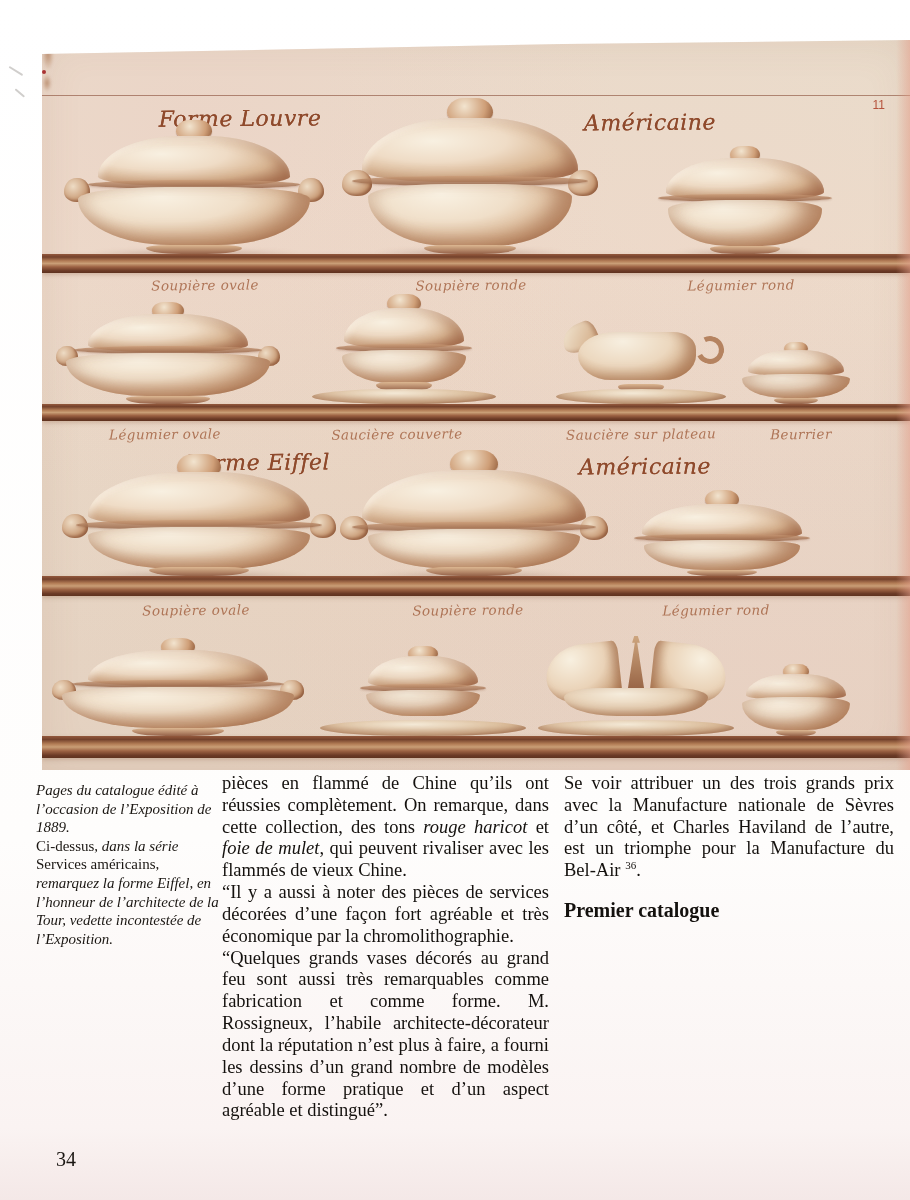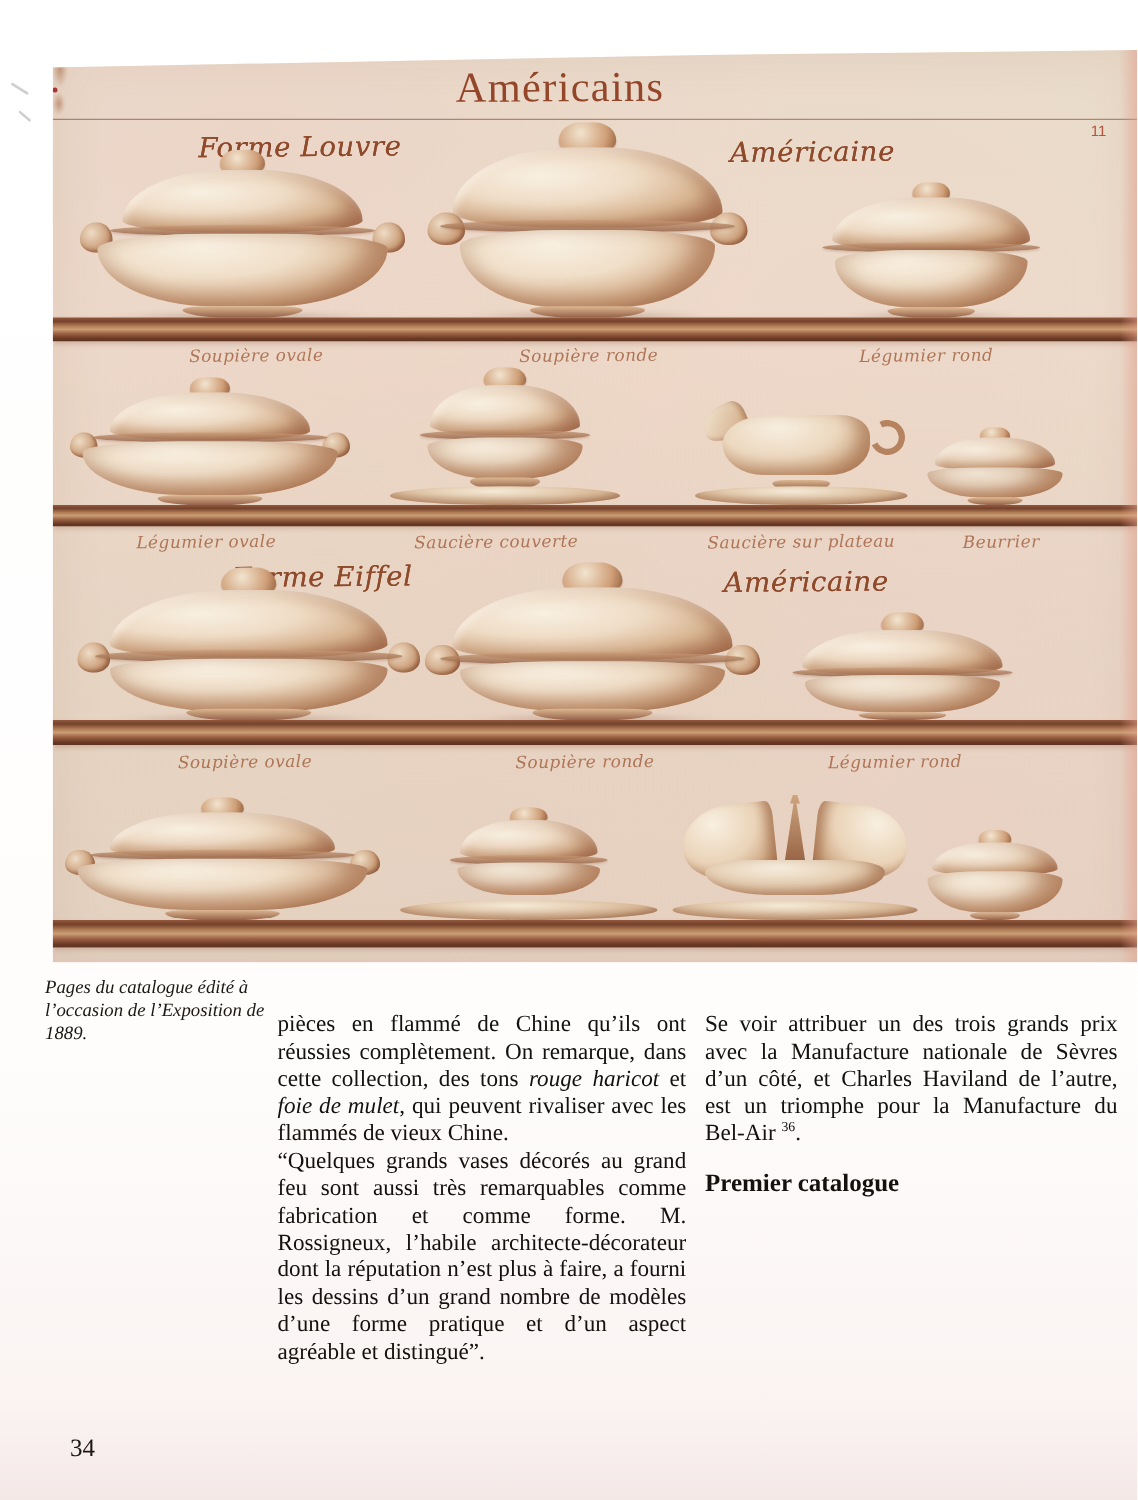--- a/index.html
+++ b/index.html
@@ -71,40 +71,39 @@
   .stain{background:radial-gradient(ellipse,rgba(150,85,40,.5),rgba(150,85,40,0) 70%);filter:blur(1px);border-radius:50%;}
   .reddot{background:#a33; border-radius:50%;}
   .pencil{position:absolute;background:rgba(120,115,110,.35);height:1.5px;border-radius:2px;}
 
   
   .cap{position:absolute;left:36px;top:781px;width:184px;font-size:15px;line-height:1.24;
     font-style:italic;color:#1b1713;}
   .cap p{margin:0;}
   .rm{font-style:normal;}
   .it{font-style:italic;}
-  .col{position:absolute;top:810px;font-size:18.5px;line-height:1.18;text-align:justify;color:#14110e;}
+  .col{position:absolute;top:773px;font-size:18.5px;line-height:1.18;text-align:justify;color:#14110e;}
   #colMid{left:222px;width:327px;}
   #colRight{left:564px;width:330px;}
   .col p{margin:0;}
   .head{font-weight:bold;font-size:20px;margin:17px 0 15px !important;text-align:left;}
   sup{font-size:11px;line-height:0;vertical-align:super;}
   #folio{position:absolute;left:56px;top:1148px;font-size:20px;color:#1b1713;}
 </style>
 </head>
 <body>
 
 <div id="page">
 
   <div class="pencil" style="left:8px;top:70px;width:16px;transform:rotate(32deg);"></div>
   <div class="pencil" style="left:14px;top:92px;width:12px;transform:rotate(40deg);"></div>
 
   <div id="scan">
 
     <div class="script-lg" style="top:12px;">
-      <span>Américains</span>
     </div>
     <div class="rule" style="top:55px;"></div>
     <div class="platenum" style="top:58px;right:25px;">11</div>
 
     <div class="script script-md" style="left:108px;top:66px;width:180px;">Forme Louvre</div>
     <div class="script script-md" style="left:518px;top:70px;width:180px;">Américaine</div>
 
     <div class="item" style="left:24px;top:80px;width:256px;height:134px;">
       <div class="shadowE" style="left:20px;bottom:-4px;right:20px;height:9px;"></div>
       <div class="fin" style="top:0;width:36px;height:20px;"></div>
@@ -242,24 +241,26 @@
 
     <div class="stain" style="left:28px;top:58px;width:12px;height:30px;"></div>
     <div class="reddot" style="left:56px;top:48px;width:4px;height:4px;"></div>
     <div class="stain" style="left:118px;top:600px;width:10px;height:18px;"></div>
 
     <div class="edge-pink"></div>
   </div>
 
   <div class="cap">
     <p><span>Pages du catalogue édité à l’occasion de l’Exposition de 1889.</span></p>
+    <p><span class="rm">Ci-dessus,</span><span> dans la série </span><span class="rm">Services américains,</span><span> remarquez la forme Eiffel, en l’honneur de l’architecte de la Tour, vedette incontestée de l’Exposition.</span></p>
   </div>
 
   <div class="col" id="colMid">
     <p><span>pièces en flammé de Chine qu’ils ont réussies complètement. On remarque, dans cette collection, des tons </span><span class="it">rouge haricot</span><span> et </span><span class="it">foie de mulet</span><span>, qui peuvent rivaliser avec les flammés de vieux Chine.</span></p>
+    <p>“Il y a aussi à noter des pièces de services décorées d’une façon fort agréable et très économique par la chromolithographie.</p>
     <p>“Quelques grands vases décorés au grand feu sont aussi très remarquables comme fabrication et comme forme. M. Rossigneux, l’habile architecte-décorateur dont la réputation n’est plus à faire, a fourni les dessins d’un grand nombre de modèles d’une forme pratique et d’un aspect agréable et distingué”.</p>
   </div>
 
   <div class="col" id="colRight">
     <p><span>Se voir attribuer un des trois grands prix avec la Manufacture nationale de Sèvres d’un côté, et Charles Haviland de l’autre, est un triomphe pour la Manufacture du Bel-Air </span><sup>36</sup><span>.</span></p>
     <p class="head">Premier catalogue</p>
   </div>
 
   <div id="folio">34</div>
 </div>

